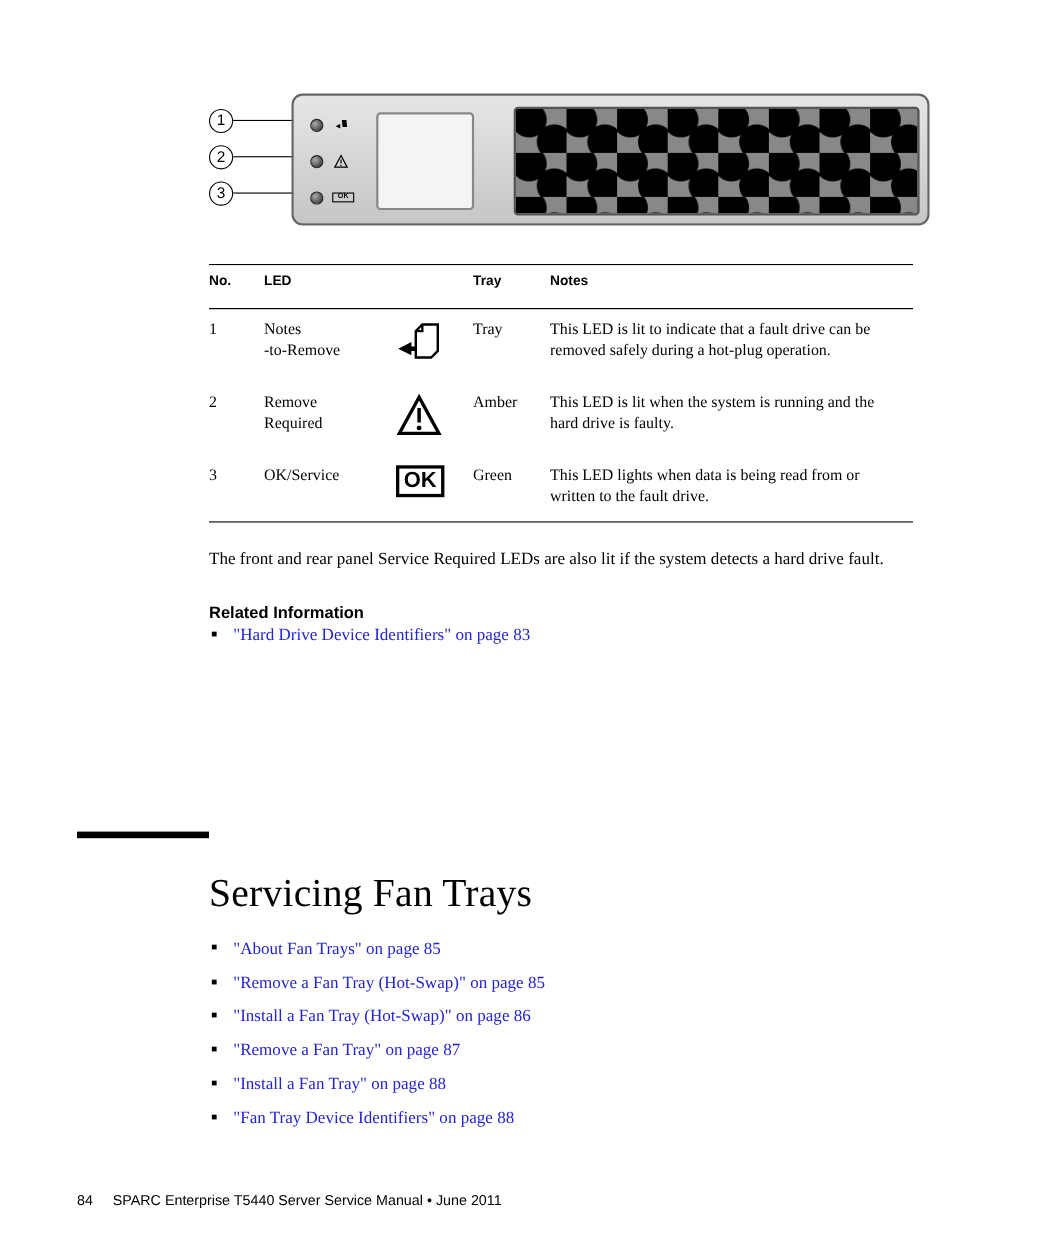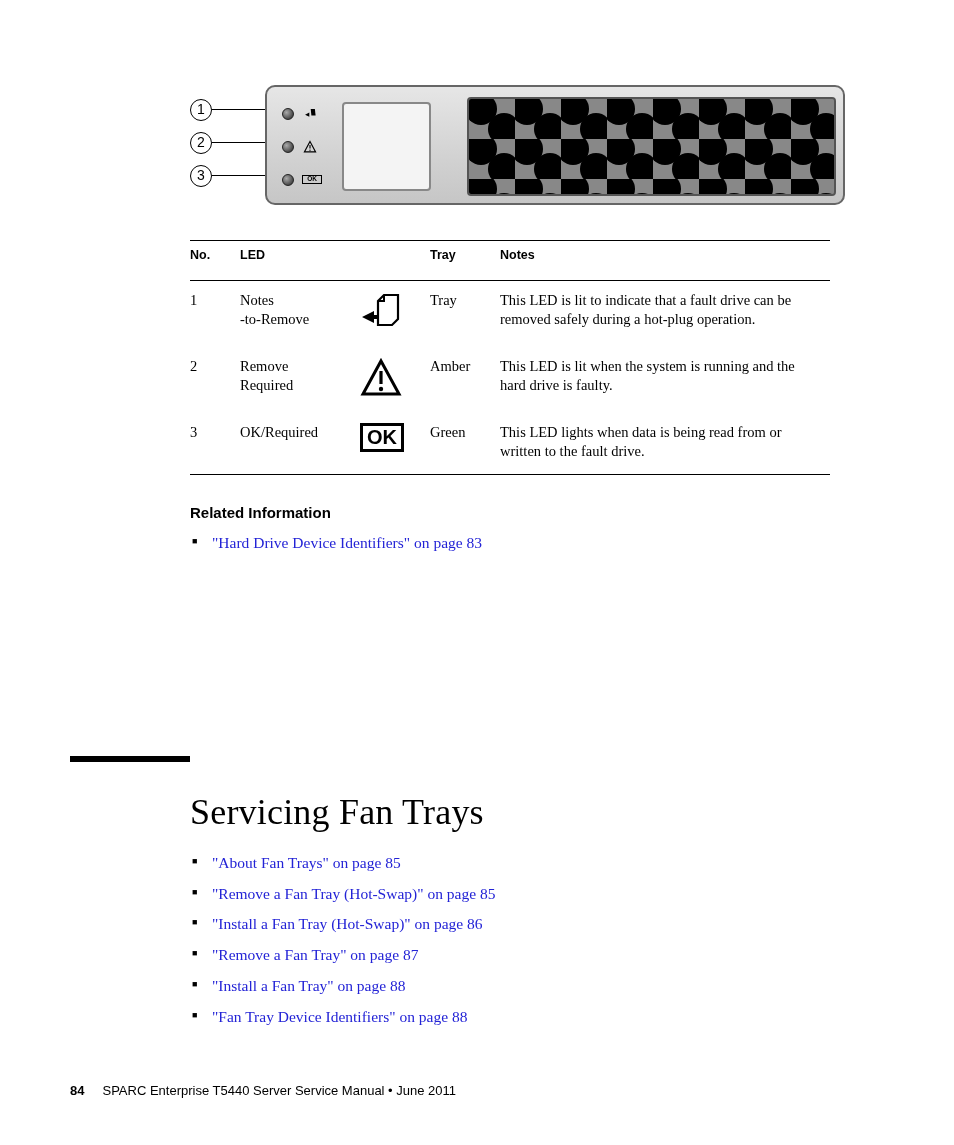--- a/index.html
+++ b/index.html
@@ -105,21 +105,21 @@
   .led-table col.c-icon { width: 70px; }
   .led-table col.c-color { width: 70px; }
   .led-table col.c-notes { width: 330px; }
   .led-table tbody:after { content:""; }
   .table-bottom-rule { border-top:1px solid #000; width:640px; height:0; margin-top:-2px; margin-bottom: 24px;}
   .big-icon { width:42px; height:42px; display:flex; align-items:center; justify-content:center; }
   .big-icon svg { width:42px; height:42px; }
   .ok-box { border:3px solid #000; font-family: Arial, sans-serif; font-weight:900; font-size:20px; padding:1px 4px 2px; display:inline-block; line-height:1; }
 
   p { margin: 0 0 14px 0; }
-  .related-head { font-family: Arial, Helvetica, sans-serif; font-weight:bold; font-size:15px; margin: 28px 0 10px 0; }
+  .related-head { font-family: Arial, Helvetica, sans-serif; font-weight:bold; font-size:15px; margin: 28px 0 0 0; }
   ul.sq { list-style:none; padding:0; margin:0; }
   ul.sq li { position:relative; padding-left: 22px; margin: 0 0 10px 0; }
   ul.sq li:before { content:"■"; position:absolute; left:2px; top:2px; font-size:9px; }
   a.xref { color: #2323d6; text-decoration: none; }
 
   .thick-rule {
     position: absolute;
     left: 70px;
     width: 120px;
     height: 6px;
@@ -129,21 +129,21 @@
   .footer {
     position: absolute;
     left: 70px;
     bottom: 45px;
     font-family: Arial, Helvetica, sans-serif;
     font-size: 13px;
     display: flex;
     gap: 18px;
     align-items: baseline;
   }
-  .footer .pn { font-weight: bold; text-align: center; }
+  .footer .pn { font-weight: normal; text-align: center; }
 </style>
 </head>
 <body>
 
 <div class="page">
 
 
   <div class="hd-figure">
     <div class="callouts">
       <div class="co">
@@ -254,32 +254,33 @@
               <circle cx="21" cy="32" r="2.2" fill="#000"></circle>
             </svg>
           </span>
         </td>
         <td>Amber</td>
         <td>This LED is lit when the system is running and the hard drive is faulty.</td>
       </tr>
       <tr class="last">
         <td>3</td>
         <td>
-          <span>OK/Required</span>
+          <span>OK/Service</span>
         </td>
         <td>
           <span class="ok-box">OK</span>
         </td>
         <td>Green</td>
         <td>This LED lights when data is being read from or written to the fault drive.</td>
       </tr>
     </tbody>
   </table>
   <div class="table-bottom-rule"></div>
 
+  <p>The front and rear panel Service Required LEDs are also lit if the system detects a hard drive fault.</p>
 
   <div class="related-head">Related Information</div>
   <ul class="sq">
     <li>
       <a class="xref">"Hard Drive Device Identifiers" on page 83</a>
     </li>
   </ul>
 
 </div>
 

